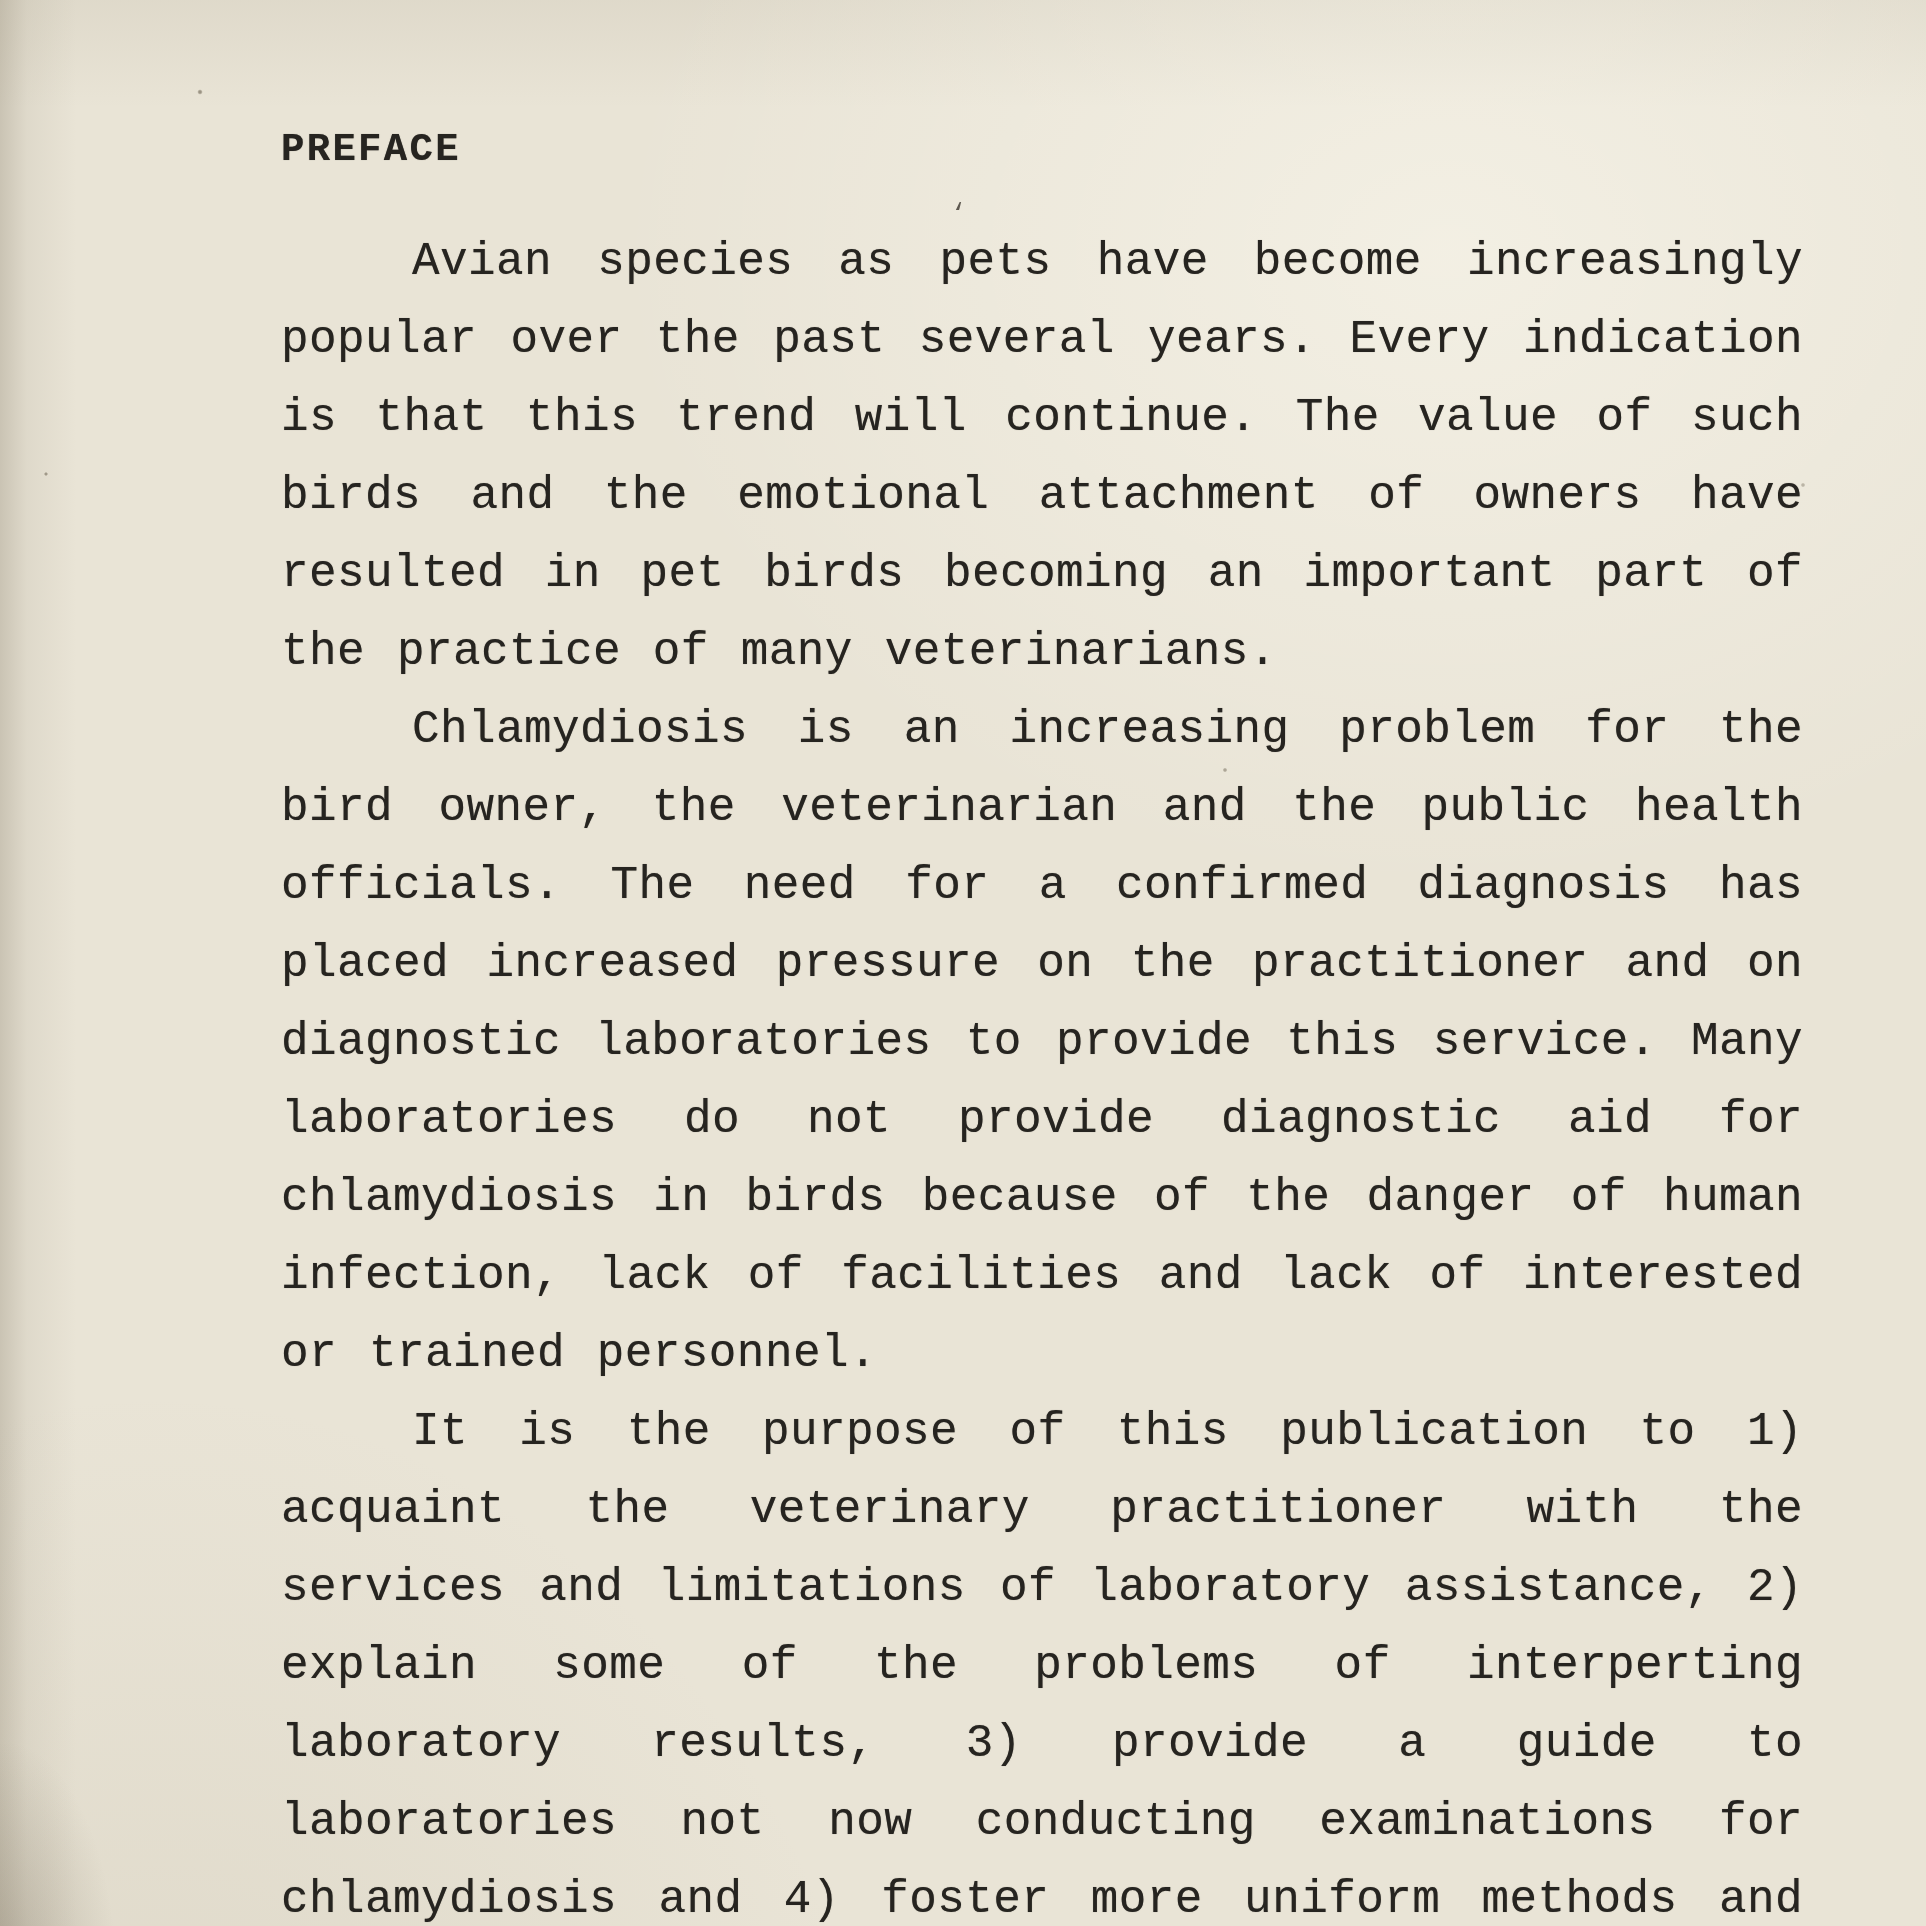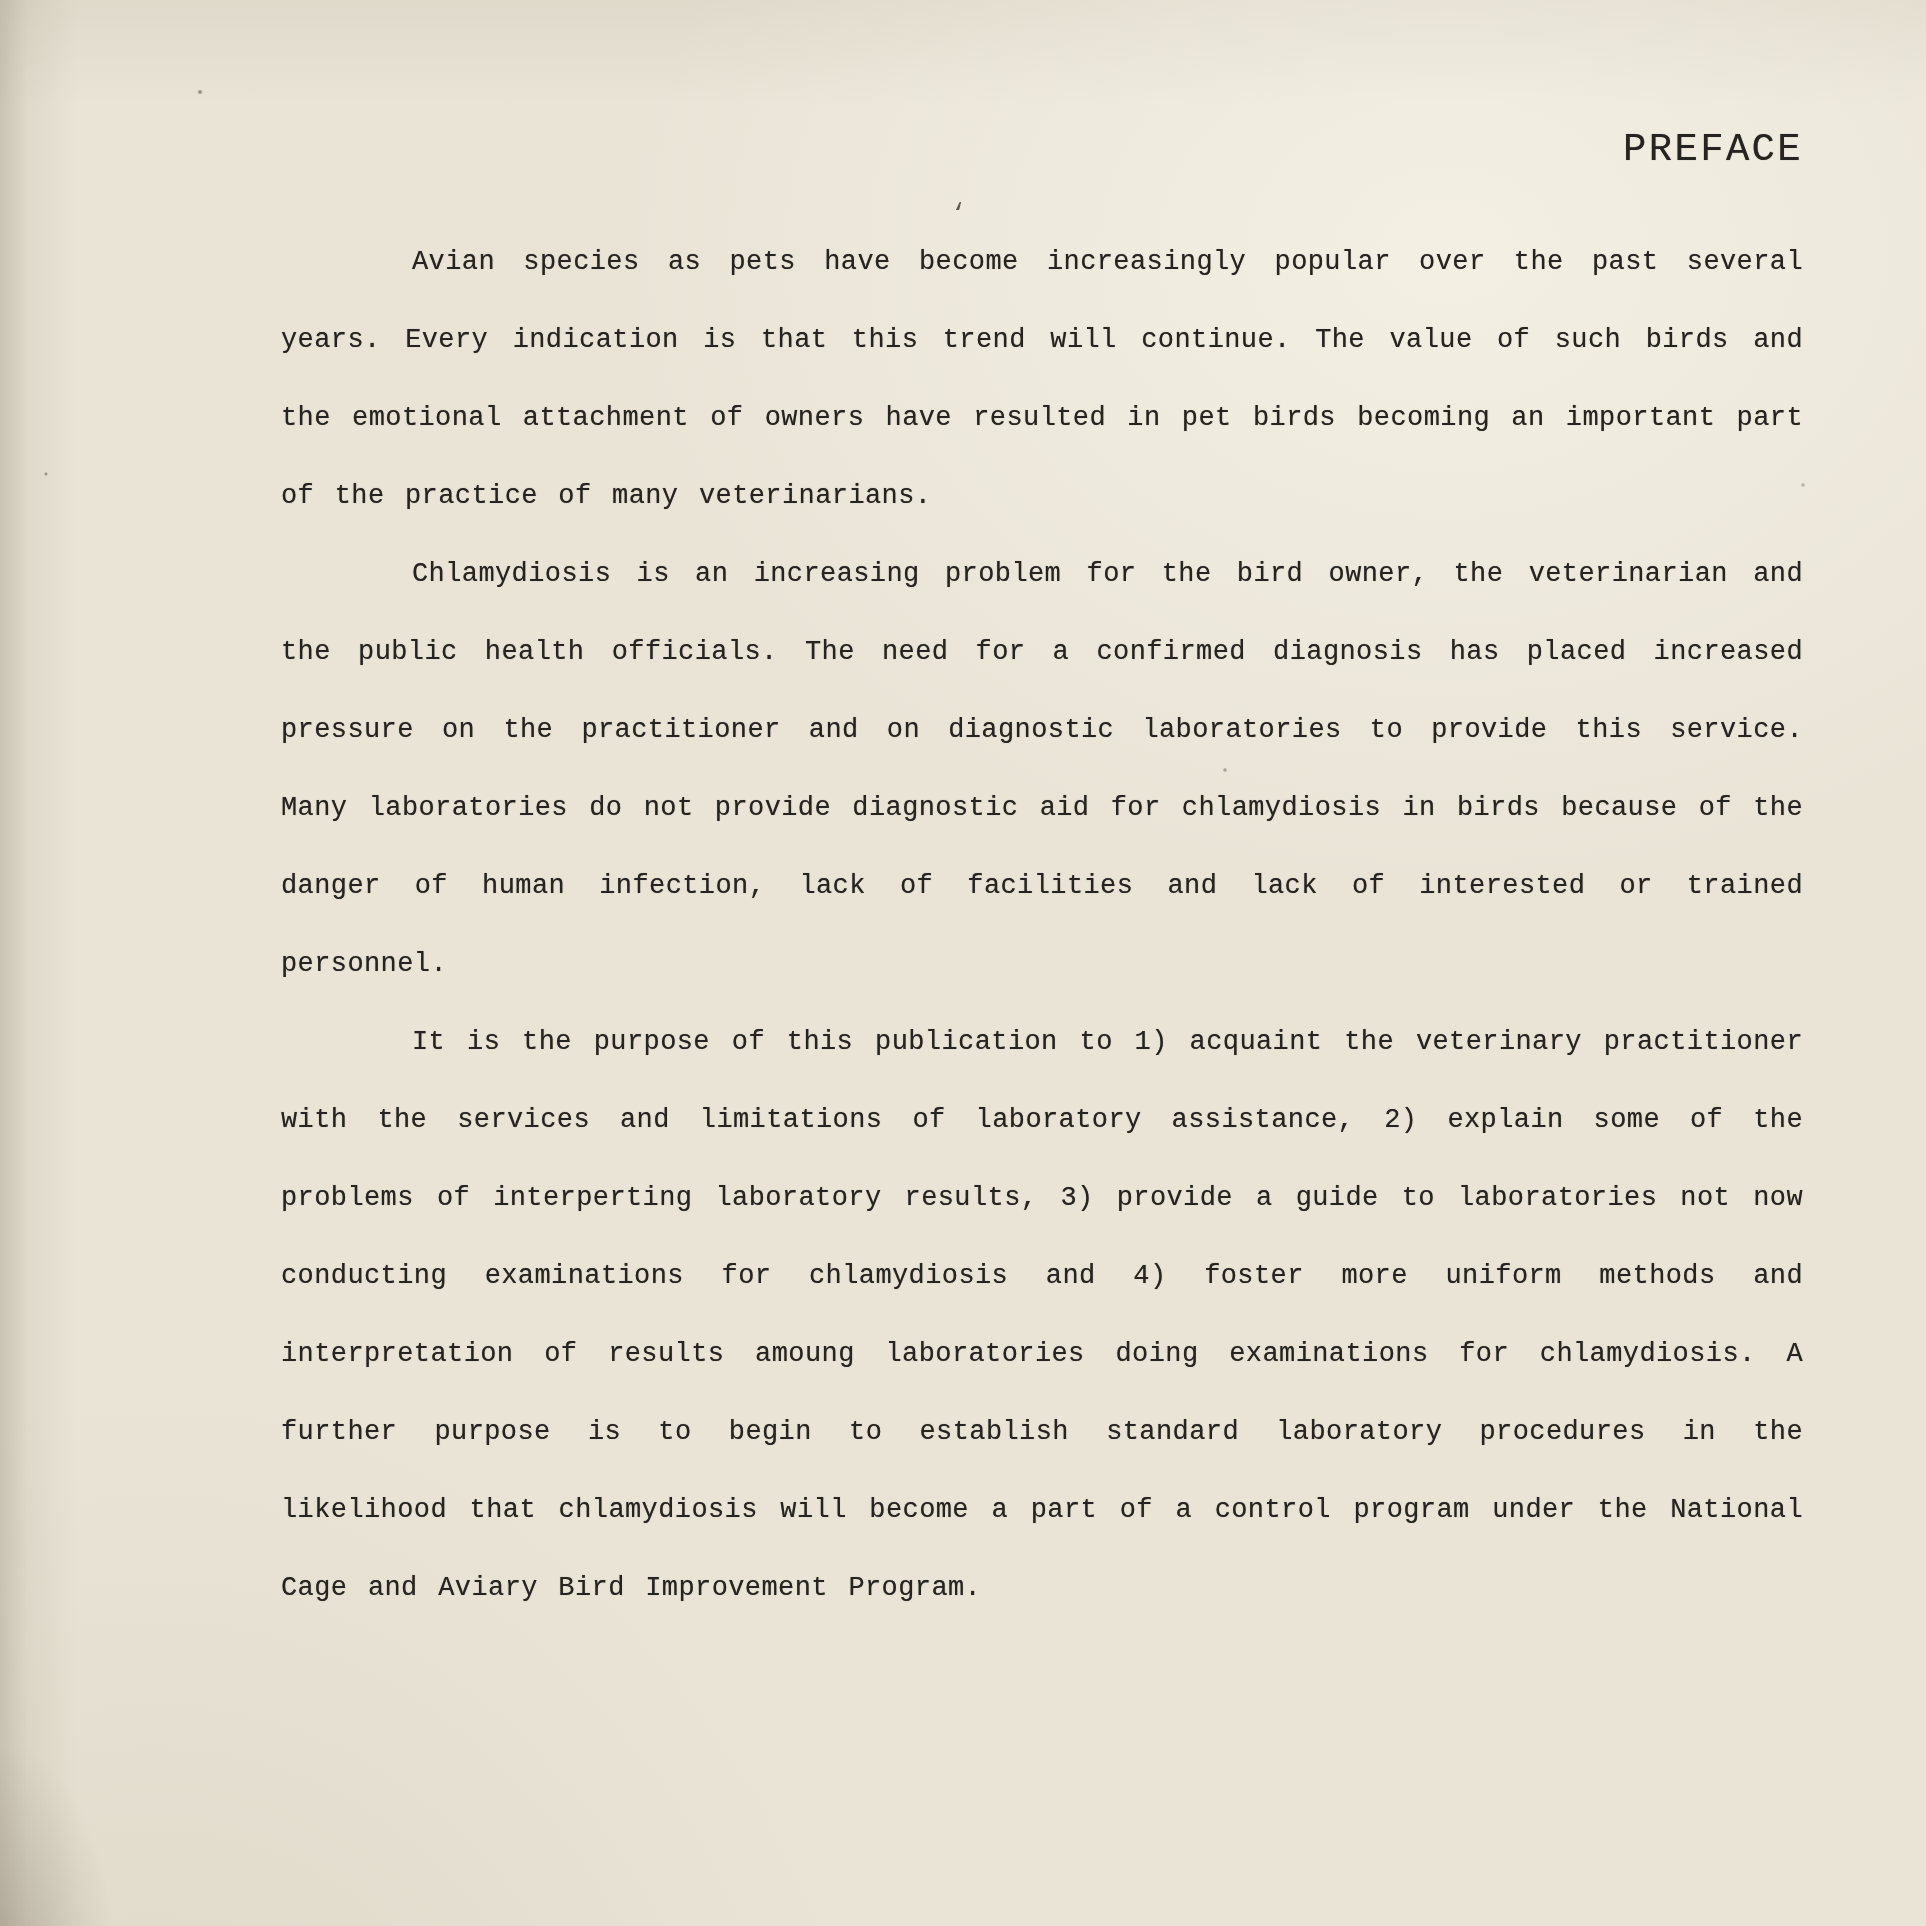--- a/index.html
+++ b/index.html
@@ -39,41 +39,41 @@
     position: absolute;
     left: 281px;
     top: 127px;
     width: 1522px;
   }
 
   .title {
     margin: 0;
     font-size: 39px;
     line-height: 46px;
-    font-weight: normal;
+    font-weight: bold;
     letter-spacing: 2.3px;
-    text-align: right;
+    text-align: left;
     text-shadow: 0 0 0.8px rgba(40,36,30,0.55);
   }
 
   .stray {
     position: absolute;
     left: 670px;
     top: 73px;
     font-size: 25px;
     color: rgba(45,40,33,0.75);
   }
 
   .body-text {
     margin-top: 50px;
   }
 
   .body-text p {
     margin: 0;
-    font-size: 27px;
+    font-size: 46px;
     line-height: 78px;
     letter-spacing: 0.4px;
     word-spacing: 3.9px;
     text-align: justify;
     text-indent: 131px;
     text-shadow: 0 0 0.8px rgba(40,36,30,0.5);
   }
 </style>
 </head>
 <body>

